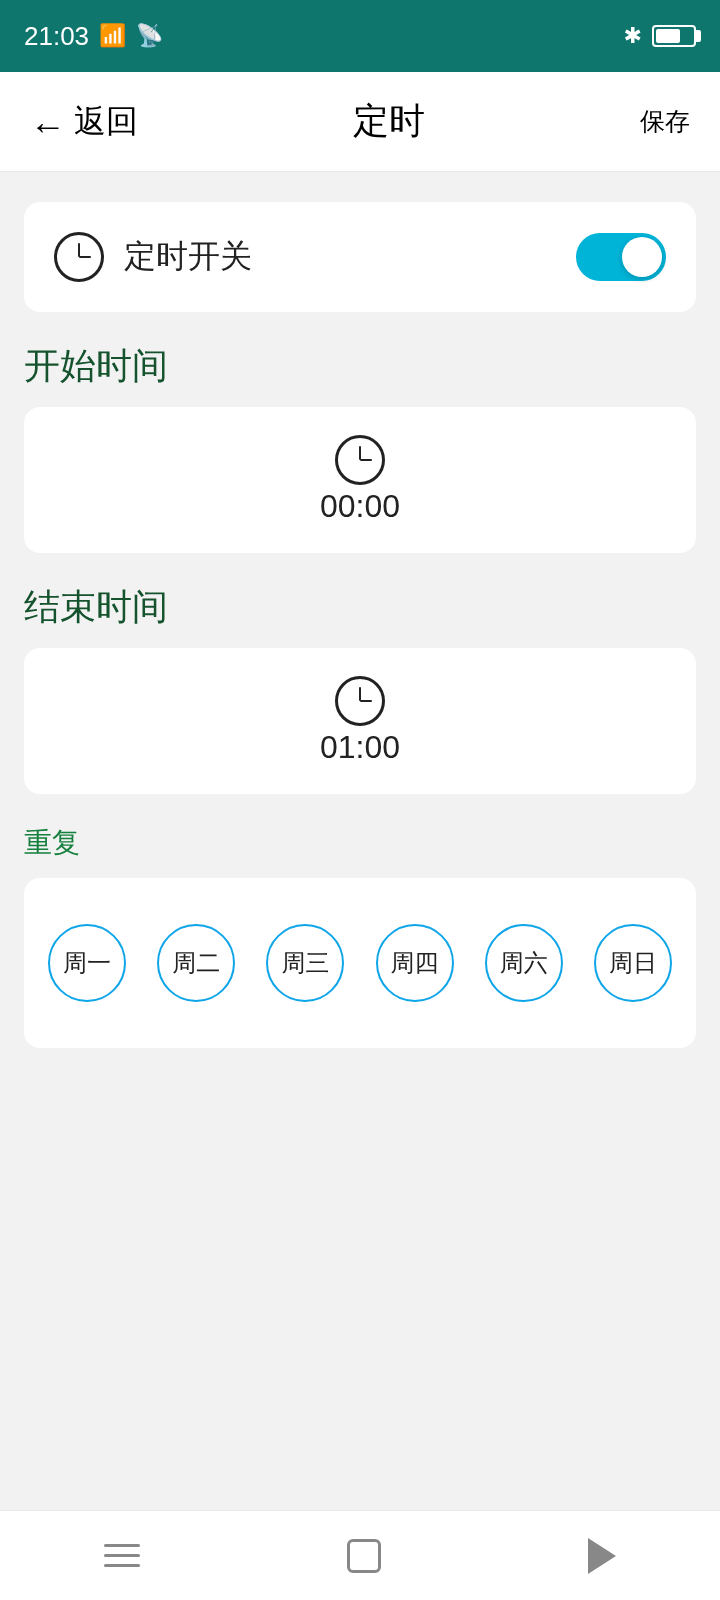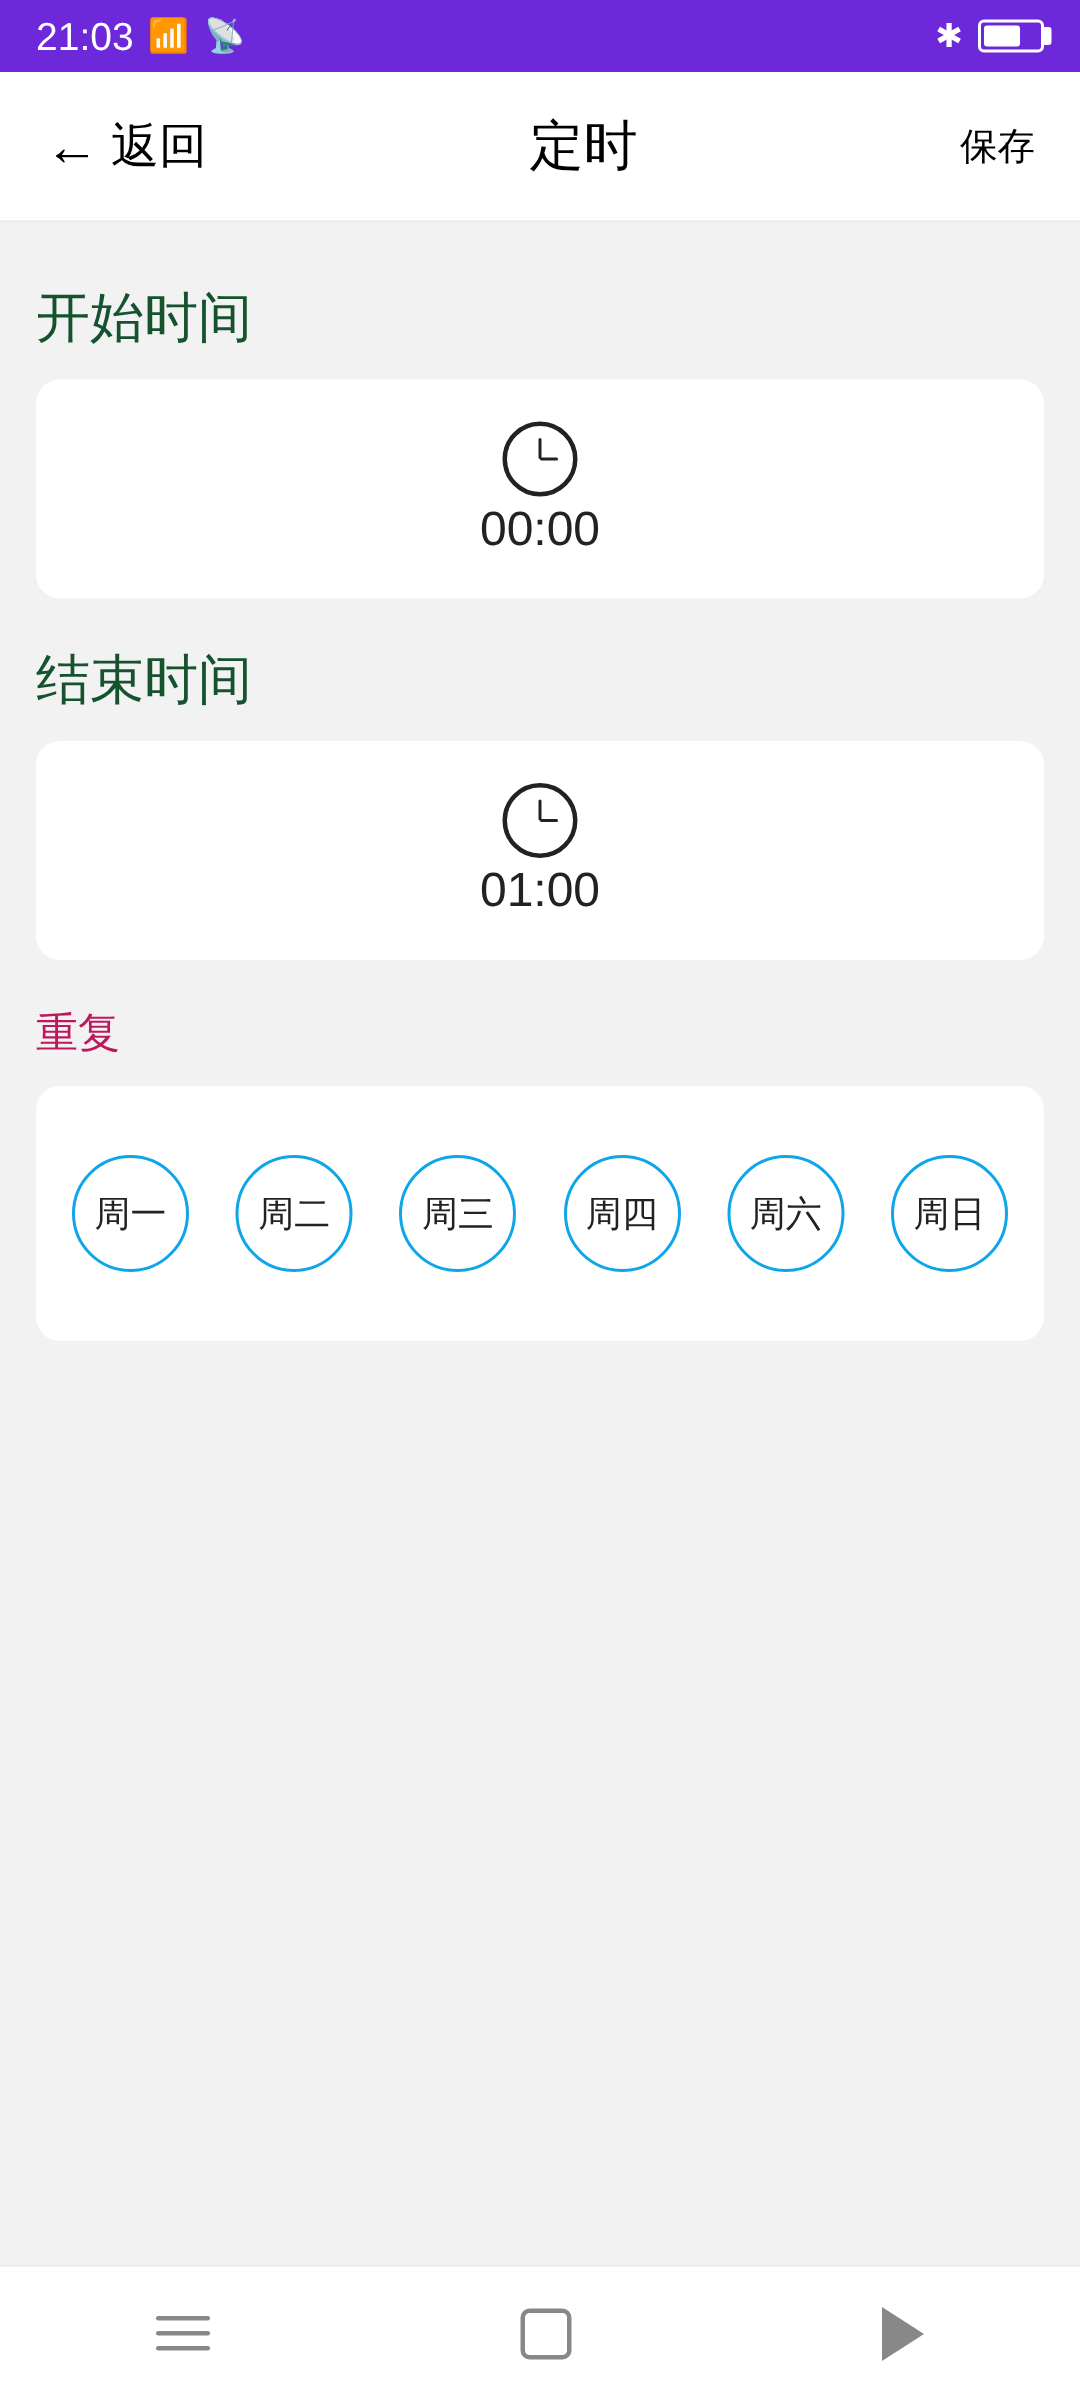--- a/index.html
+++ b/index.html
@@ -8,22 +8,22 @@
       width: 720px;
       min-height: 1600px;
       font-family: -apple-system, 'PingFang SC', 'Hiragino Sans GB', sans-serif;
       background: #f2f2f2;
       display: flex;
       flex-direction: column;
     }
 
     
     .status-bar {
-      background: #6d28d9;
-      height: 48px;
+      background: #0f766e;
+      height: 72px;
       display: flex;
       align-items: center;
       justify-content: space-between;
       padding: 16px 24px;
       color: white;
       font-size: 26px;
       font-weight: 500;
       flex-shrink: 0;
     }
     .status-left {
@@ -205,21 +205,21 @@
       flex-direction: column;
     }
     .time-text {
       font-size: 32px;
       color: #222;
     }
 
     
     .repeat-section-label {
       font-size: 28px;
-      color: #be185d;
+      color: #15803d;
       margin-top: 10px;
       margin-bottom: 16px;
     }
     .days-card {
       background: white;
       border-radius: 16px;
       padding: 30px 24px 30px 24px;
     }
     .days-row {
       display: flex;
@@ -304,20 +304,29 @@
   <div class="nav-back">
     <span class="nav-back-arrow">←</span>
     <span>返回</span>
   </div>
   <span class="nav-title">定时</span>
   <span class="nav-save">保存</span>
 </div>
 
 <div class="content">
 
+  <div class="card">
+    <div class="toggle-row">
+      <div class="toggle-left">
+        <div class="clock-icon"></div>
+        <span class="toggle-label">定时开关</span>
+      </div>
+      <div class="toggle-switch"></div>
+    </div>
+  </div>
 
   <span class="section-label">开始时间</span>
   <div class="card">
     <div class="time-row">
       <div class="clock-icon"></div>
       <span class="time-text">00:00</span>
     </div>
   </div>
 
   <span class="section-label">结束时间</span>

